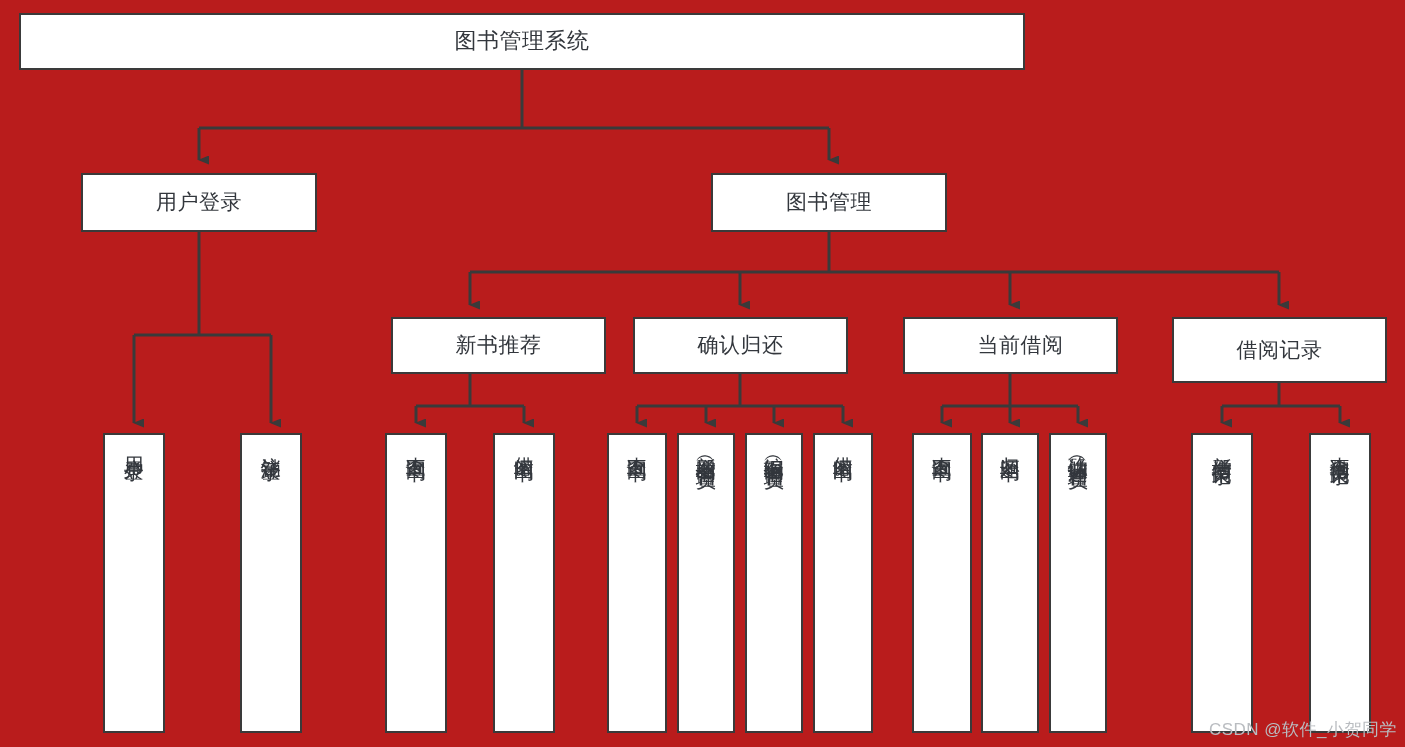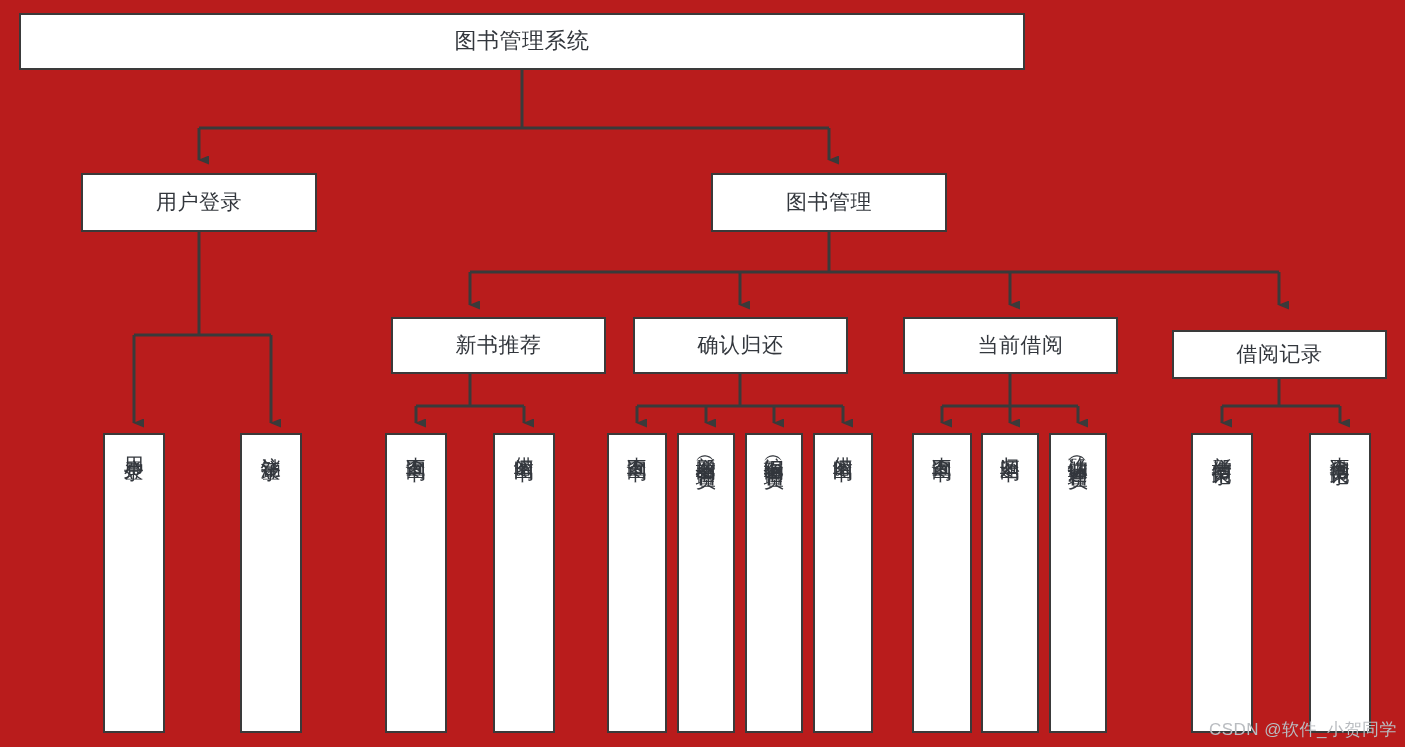--- a/index.html
+++ b/index.html
@@ -143,21 +143,21 @@
 
   <div class="node horiz" style="left:363px; top:317px; width:215px; height:57px;margin-left:28px;">
     <span class="lbl">新书推荐</span>
   </div>
   <div class="node horiz" style="left:633px; top:317px; width:215px; height:57px;">
     <span class="lbl">确认归还</span>
   </div>
   <div class="node horiz" style="left:903px; top:317px; width:215px; height:57px;padding-left:20px;">
     <span class="lbl">当前借阅</span>
   </div>
-  <div class="node horiz" style="left:1172px; top:317px; width:215px; height:49px;margin-top:13px;">
+  <div class="node horiz" style="left:1172px; top:317px; width:215px; height:66px;">
     <span class="lbl">借阅记录</span>
   </div>
 
   <div class="node vert" style="left:103px; top:433px; width:62px; height:300px;">
     <span class="lbl">用户登录</span>
   </div>
   <div class="node vert" style="left:240px; top:433px; width:62px; height:300px;">
     <span class="lbl">注销登录</span>
   </div>
 

